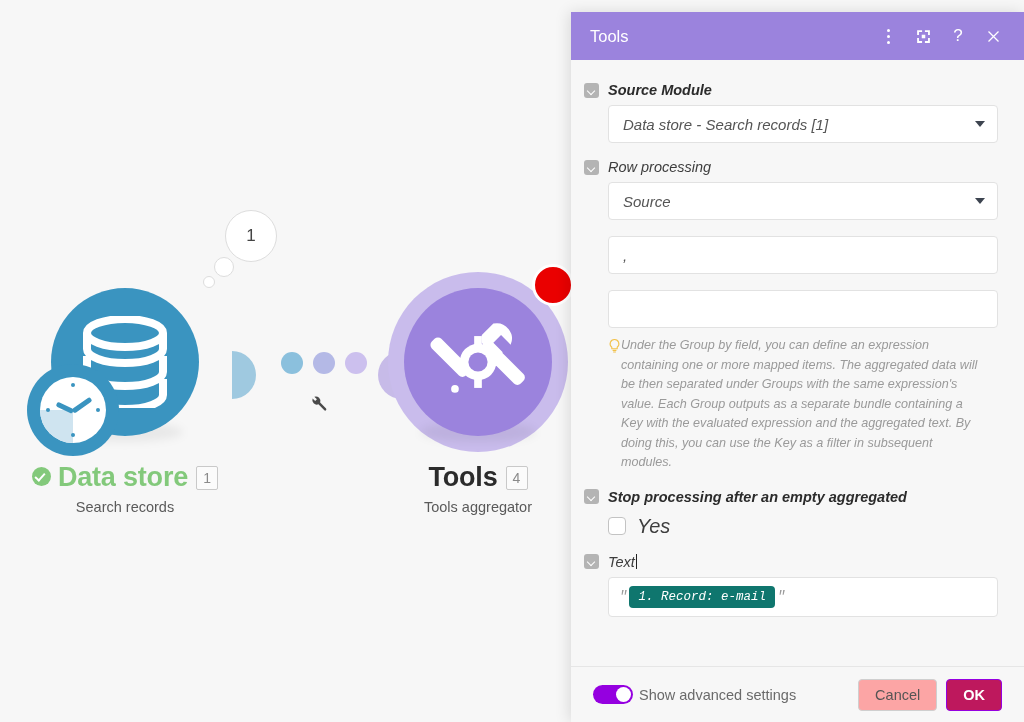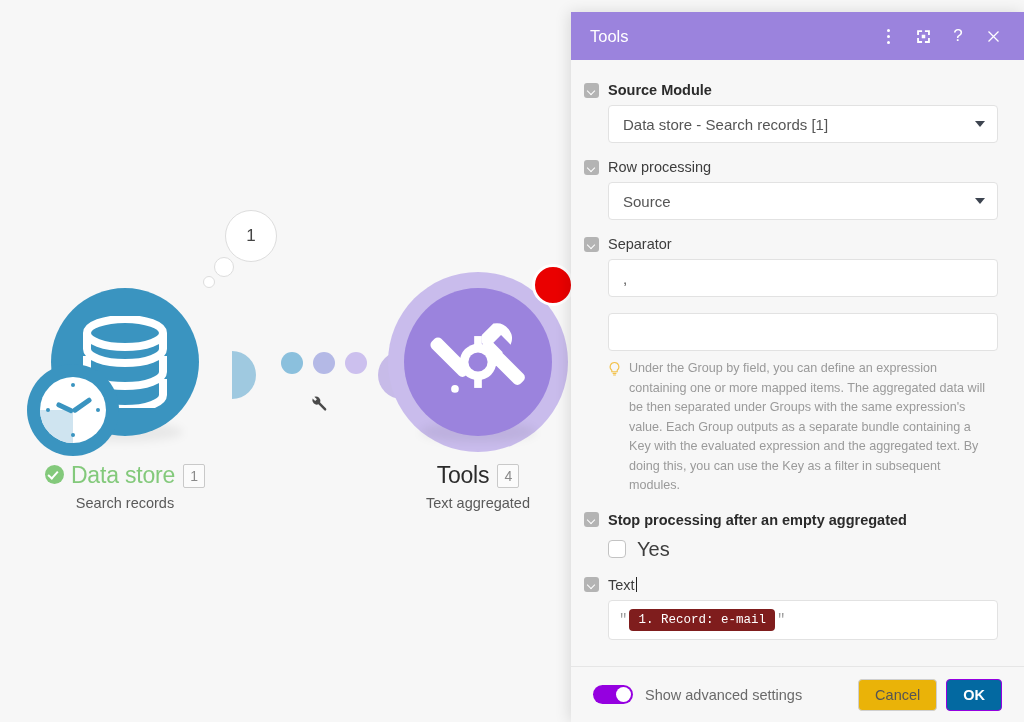--- a/index.html
+++ b/index.html
@@ -50,21 +50,21 @@
   .mod-shadow {
     position: absolute; left: 32px; top: 150px;
     width: 116px; height: 20px; border-radius: 50%;
     background: rgba(0,0,0,0.06); filter: blur(4px);
   }
   .mod-label {
     position: absolute; top: 190px; left: -40px; width: 260px;
     text-align: center; white-space: nowrap;
   }
   .mod-title {
-    font-size: 23px; font-weight: normal; letter-spacing: -0.2px;
+    font-size: 27px; font-weight: bold; letter-spacing: -0.2px;
     display: inline-block; vertical-align: middle;
   }
   .mod-title.green { color: #83c97b; }
   .mod-title.dark  { color: #2b2b2b; }
   .mod-badge {
     display: inline-block; vertical-align: middle;
     margin-left: 8px; min-width: 22px; height: 24px;
     border: 1px solid #c9c9c9; background: #fbfbfb;
     color: #8a8a8a; font-size: 14px; line-height: 22px;
     text-align: center; padding: 0 4px; border-radius: 2px;
@@ -144,20 +144,21 @@
   .hdr-icon {
     width: 30px; height: 30px; margin-left: 5px;
     display: flex; align-items: center; justify-content: center;
     color: #fff; cursor: pointer;
   }
   .kebab-dot { width: 3px; height: 3px; background: #fff; border-radius: 50%; margin: 1.5px 0; }
 
   .panel-body {
     flex: 1 1 auto; overflow: hidden;
     padding: 22px 26px 10px 13px;
+    font-style: italic;
   }
   .field-row { display: flex; align-items: center; margin-bottom: 7px; }
   .toggle-box {
     width: 15px; height: 15px; border-radius: 3px; background: #b4b4b4;
     margin-right: 9px; flex: 0 0 auto; position: relative;
   }
   .toggle-box::after {
     content: ""; position: absolute; left: 4px; top: 5px;
     width: 5px; height: 5px; border: solid #fff;
     border-width: 0 1.8px 1.8px 0; transform: rotate(45deg);
@@ -180,21 +181,21 @@
   .txt-input .val { flex: 1; overflow: hidden; white-space: nowrap; }
   .caret-down {
     width: 0; height: 0; margin-left: 8px;
     border-left: 5.5px solid transparent;
     border-right: 5.5px solid transparent;
     border-top: 6.5px solid #3d4450;
   }
 
   .hint {
     padding-left: 24px; margin: -8px 12px 16px 0;
-    display: flex; gap: 8px;
+    display: flex; gap: 0;
   }
   .bulb { flex: 0 0 auto; margin-top: 2px; }
   .hint-text {
     font-size: 12.6px; line-height: 1.55; color: #9a9a9a;
   }
 
   .sub-check-row { display: flex; align-items: center; padding-left: 24px; margin: 10px 0 16px; }
   .checkbox-sq {
     width: 18px; height: 18px; border: 1px solid #c3c3c3; border-radius: 4px;
     background: #fff; margin-right: 11px; flex: 0 0 auto;
@@ -202,47 +203,47 @@
   .sub-check-label { font-size: 20px; color: #3d3d3d; }
 
   .token-field {
     width: 100%; min-height: 40px;
     background: #fff; border: 1px solid #e2e2e2; border-radius: 4px;
     display: flex; align-items: center; padding: 0 10px;
     font-family: "Liberation Mono", monospace; font-size: 13px; color: #888;
   }
   .quote { color: #9b9b9b; font-size: 14px; }
   .token-pill {
-    background: #7f1d1d; color: #ffffff;
+    background: #0f766e; color: #ffffff;
     font-family: "Liberation Mono", monospace; font-size: 12.5px;
     padding: 4px 9px; border-radius: 4px; margin: 0 2px;
     white-space: nowrap;
   }
 
   .panel-footer {
     flex: 0 0 auto; height: 56px;
     border-top: 1px solid #e6e6e6;
     background: #f7f7f7;
     display: flex; align-items: center; padding: 0 22px 0 22px;
   }
   .switch {
     width: 40px; height: 19px; border-radius: 10px; background: #9500e0;
     position: relative; flex: 0 0 auto; cursor: pointer;
   }
   .switch .knob {
     position: absolute; right: 2px; top: 2px;
     width: 15px; height: 15px; border-radius: 50%; background: #fff;
   }
-  .switch-label { font-size: 14.5px; color: #6a6a6a; margin-left: 12px; flex: 1; }
+  .switch-label { font-size: 14.5px; color: #6a6a6a; margin-left: 6px; flex: 1; }
   .btn {
     height: 32px; padding: 0 16px; border-radius: 4px;
     font-size: 14.5px; cursor: pointer; display: flex; align-items: center;
   }
-  .btn-cancel { background: #eab308; border: 1px solid #cfcfcf; color: #555; }
-  .btn-ok { background: #0369a1; border: 1px solid #9500e0; color: #fff; font-weight: bold; margin-left: 9px; }
+  .btn-cancel { background: #fca5a5; border: 1px solid #cfcfcf; color: #555; }
+  .btn-ok { background: #be185d; border: 1px solid #9500e0; color: #fff; font-weight: bold; margin-left: 9px; }
 </style>
 </head>
 <body>
 
 <div id="canvas">
 
   <div class="bubble-counter" style="left:200px; top:210px; width:80px; height:80px;">
     <div class="bubble-main">1</div>
     <div class="bubble-mid"></div>
     <div class="bubble-small"></div>
@@ -305,21 +306,21 @@
           <rect x="46" y="67" width="8" height="10"></rect>
           <rect x="23" y="46" width="10" height="8"></rect>
           <rect x="67" y="46" width="10" height="8"></rect>
         </g>
         <circle cx="50" cy="50" r="10" fill="#9b83dd"></circle>
       </svg>
     </div>
     <div class="red-badge" style="left:144px; top:-8px;"></div>
     <div class="mod-label">
       <span class="mod-title dark">Tools</span><span class="mod-badge">4</span>
-      <div class="mod-sub">Text aggregated</div>
+      <div class="mod-sub">Tools aggregator</div>
     </div>
   </div>
 </div>
 
 <div id="panel">
 
   <div class="panel-header">
     <div class="panel-title">Tools</div>
 
     <div class="hdr-icon" style="flex-direction:column;">
@@ -358,24 +359,20 @@
       <div class="toggle-box"></div>
       <div class="field-label">Row processing</div>
     </div>
     <div class="input-wrap">
       <div class="txt-input">
         <span class="val">Source</span>
         <span class="caret-down"></span>
       </div>
     </div>
 
-    <div class="field-row">
-      <div class="toggle-box"></div>
-      <div class="field-label">Separator</div>
-    </div>
     <div class="input-wrap">
       <div class="txt-input">
         <span class="val">,</span>
       </div>
     </div>
 
     <div class="input-wrap">
       <div class="txt-input">
         <span class="val"></span>
       </div>

